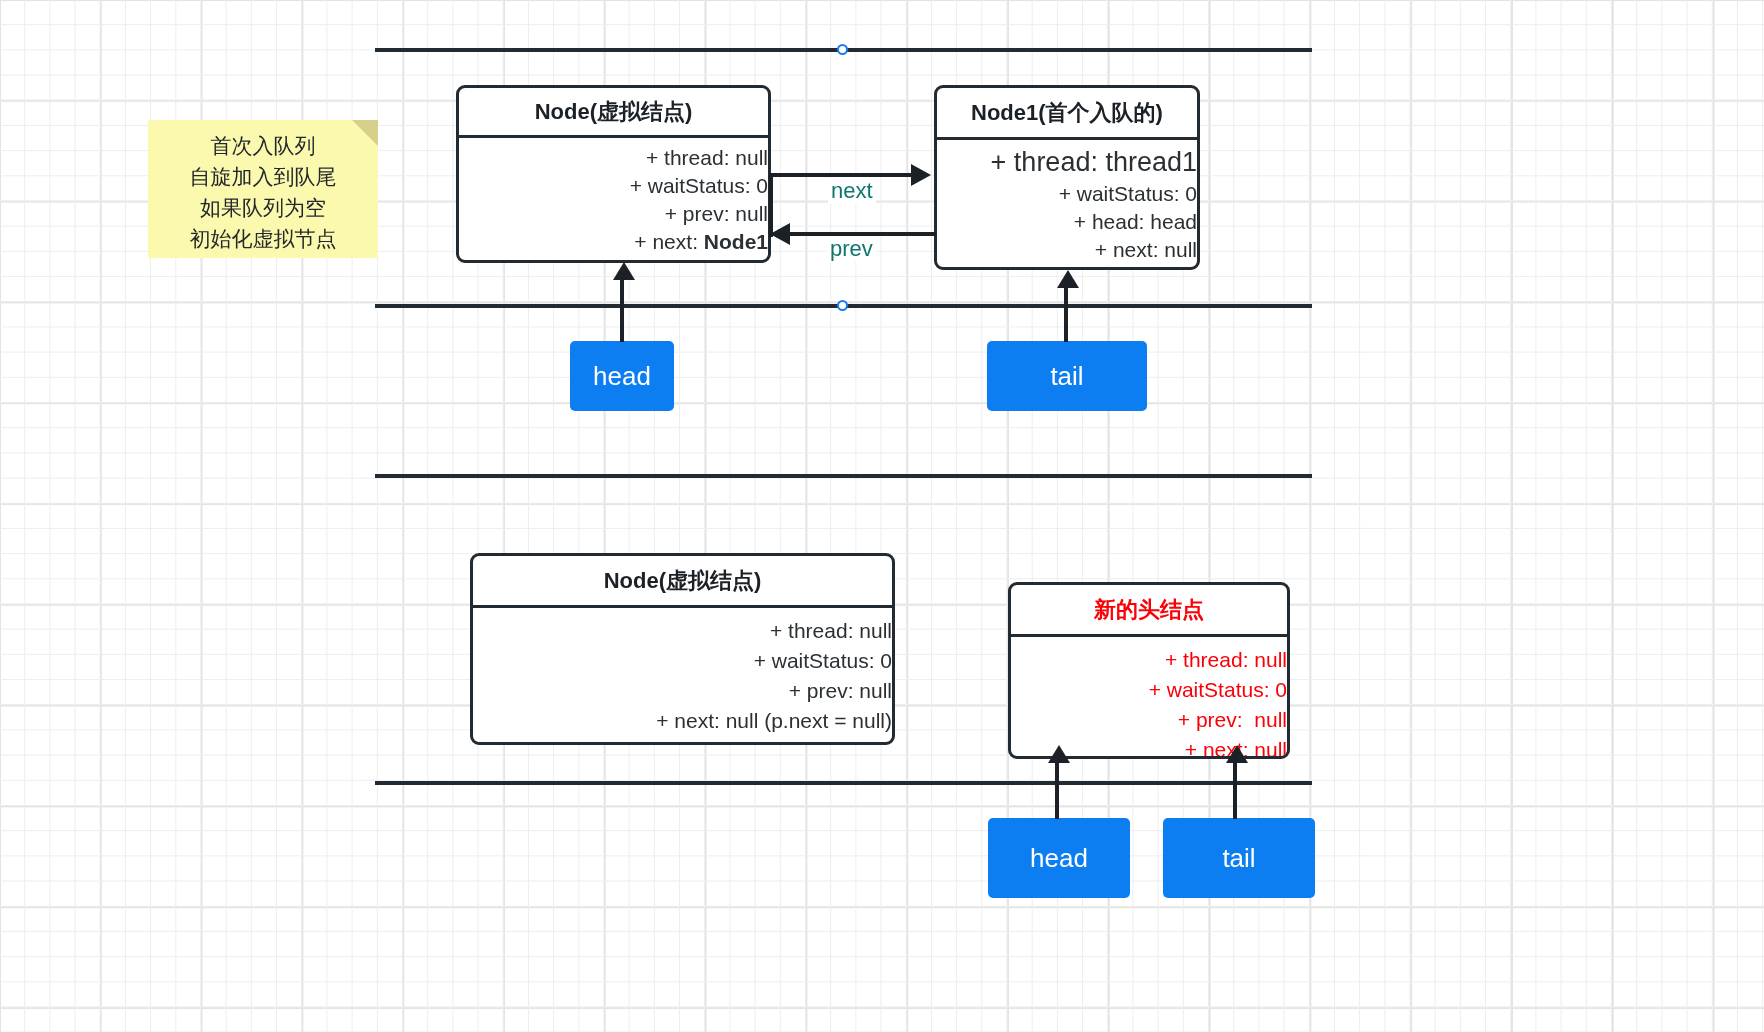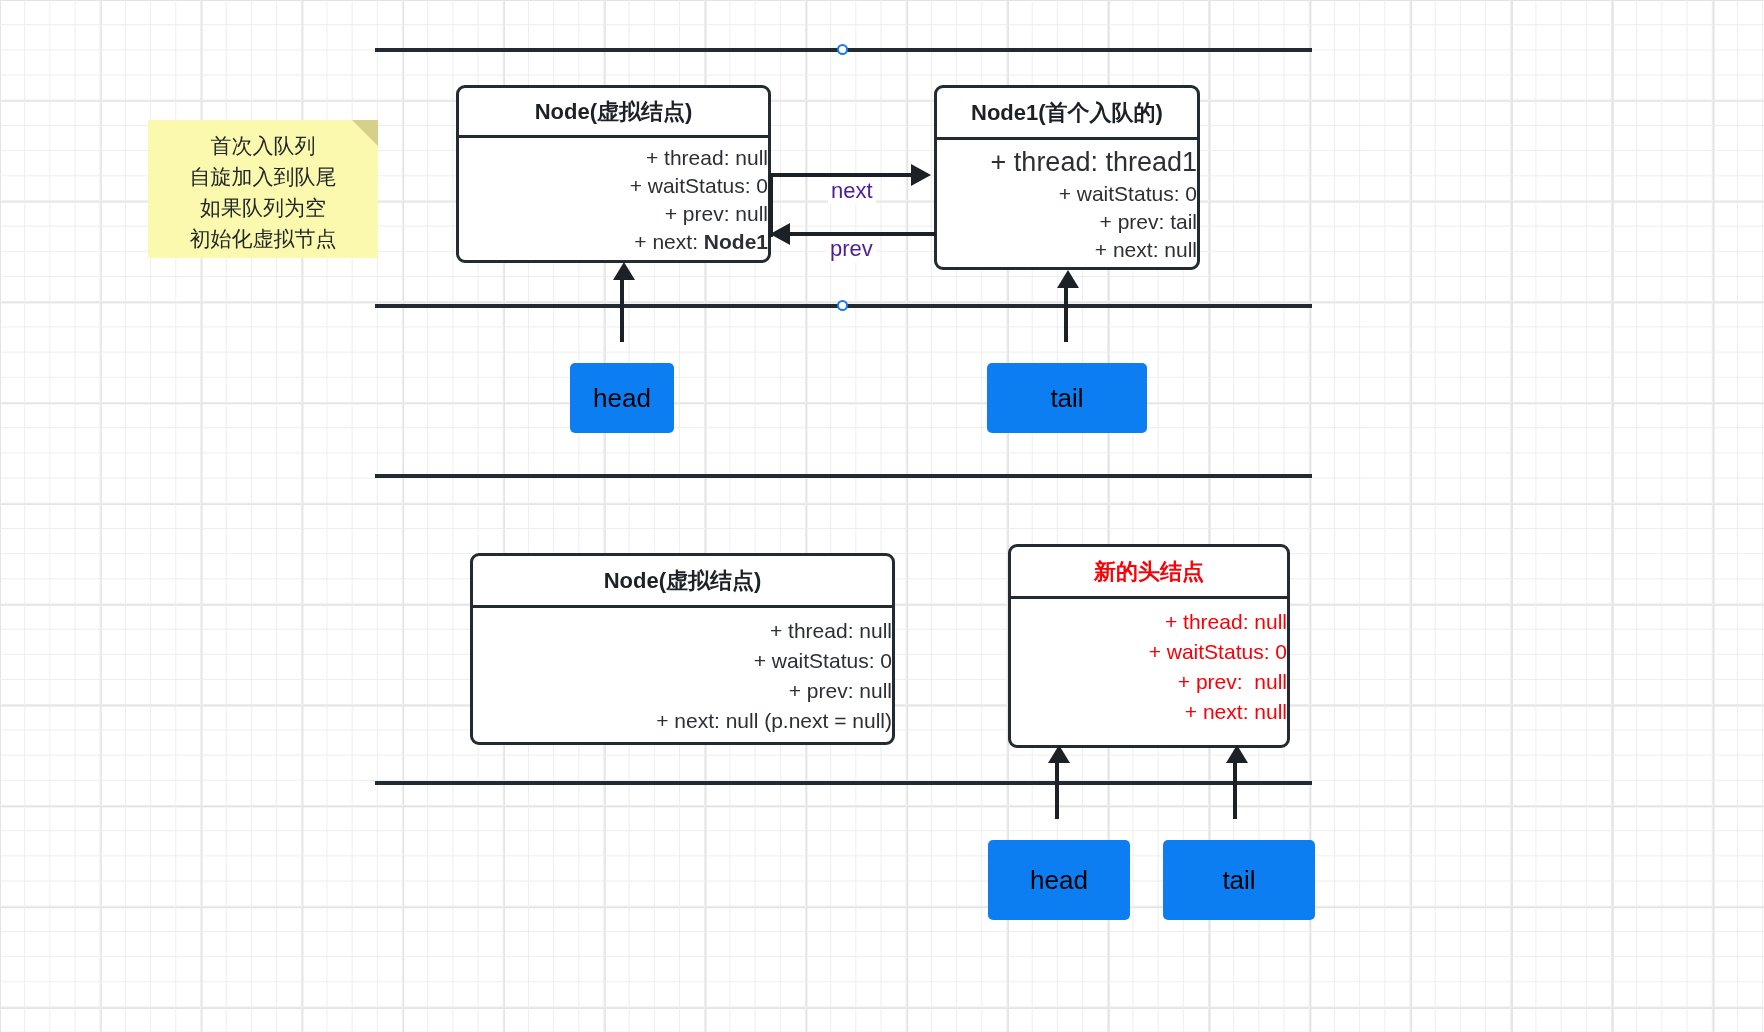--- a/index.html
+++ b/index.html
@@ -93,26 +93,25 @@
     border-top: 26px solid #d6d08a;
     border-left: 26px solid transparent;
   }
   .sticky-text { position: relative; white-space: pre-line; }
 
   
   .bluebox {
     position: absolute;
     background: #0c7ef2;
     border-radius: 5px;
-    color: #000000;
+    color: #ffffff;
     display: flex;
     align-items: center;
     justify-content: center;
     box-sizing: border-box;
-    margin-top: 22px;
   }
 
   
   .vline { position: absolute; width: 4px; background: #1c2127; }
   .hline { position: absolute; height: 4px; background: #1c2127; }
   .arrow-up {
     position: absolute;
     width: 0; height: 0;
     border-left: 11px solid transparent;
     border-right: 11px solid transparent;
@@ -128,21 +127,21 @@
   .arrow-left {
     position: absolute;
     width: 0; height: 0;
     border-top: 11px solid transparent;
     border-bottom: 11px solid transparent;
     border-right: 20px solid #1c2127;
   }
   .edge-label {
     position: absolute;
     background: #ffffff;
-    color: #4c1d95;
+    color: #0f766e;
     padding: 0 3px;
     white-space: nowrap;
   }
 </style>
 </head>
 <body>
 
 <div id="canvas">
 
   <div class="rail" style="left:375px; top:48px; width:937px;"></div>
@@ -167,21 +166,21 @@
       <div class="uml-field" style="font-size:21px;"><span>+ prev: null</span><b></b></div>
       <div class="uml-field" style="font-size:21px;"><span>+ next: </span><b>Node1</b></div>
     </div>
   </div>
 
   <div class="uml" style="left:934px; top:85px; width:266px; height:185px;">
     <div class="uml-title" style="height:52px; font-size:22px;">Node1(首个入队的)</div>
     <div class="uml-body" style="height:129px; padding:6px 0 6px 18px; gap:4px;">
       <div class="uml-field" style="font-size:27px;">+ thread: thread1</div>
       <div class="uml-field" style="font-size:21px;">+ waitStatus: 0</div>
-      <div class="uml-field" style="font-size:21px;">+ prev: tail</div>
+      <div class="uml-field" style="font-size:21px;">+ head: head</div>
       <div class="uml-field" style="font-size:21px;">+ next: null</div>
     </div>
   </div>
 
   <div class="vline" style="left:769px; top:175px; height:62px;"></div>
   <div class="hline" style="left:769px; top:173px; width:144px;"></div>
   <div class="arrow-right" style="left:911px; top:164px;"></div>
   <div class="edge-label" style="left:828px; top:178px; font-size:22px;">next</div>
 
   <div class="hline" style="left:790px; top:232px; width:146px;"></div>
@@ -207,21 +206,21 @@
   <div class="uml" style="left:470px; top:553px; width:425px; height:192px;">
     <div class="uml-title" style="height:52px; font-size:22px;">Node(虚拟结点)</div>
     <div class="uml-body" style="height:136px; padding:6px 0 6px 18px; gap:6px;">
       <div class="uml-field" style="font-size:21px;">+ thread: null</div>
       <div class="uml-field" style="font-size:21px;">+ waitStatus: 0</div>
       <div class="uml-field" style="font-size:21px;">+ prev: null</div>
       <div class="uml-field" style="font-size:21px;">+ next: null (p.next = null)</div>
     </div>
   </div>
 
-  <div class="uml red" style="left:1008px; top:544px; width:282px; height:204px;">
+  <div class="uml red" style="left:1008px; top:582px; width:282px; height:177px;">
     <div class="uml-title" style="height:52px; font-size:22px;">新的头结点</div>
     <div class="uml-body" style="height:136px; padding:6px 0 6px 18px; gap:6px;">
       <div class="uml-field" style="font-size:21px;">+ thread: null</div>
       <div class="uml-field" style="font-size:21px;">+ waitStatus: 0</div>
       <div class="uml-field" style="font-size:21px;">+ prev:  null</div>
       <div class="uml-field" style="font-size:21px;">+ next: null</div>
     </div>
   </div>
 
   <div class="bluebox" style="left:988px; top:818px; width:142px; height:80px;">

